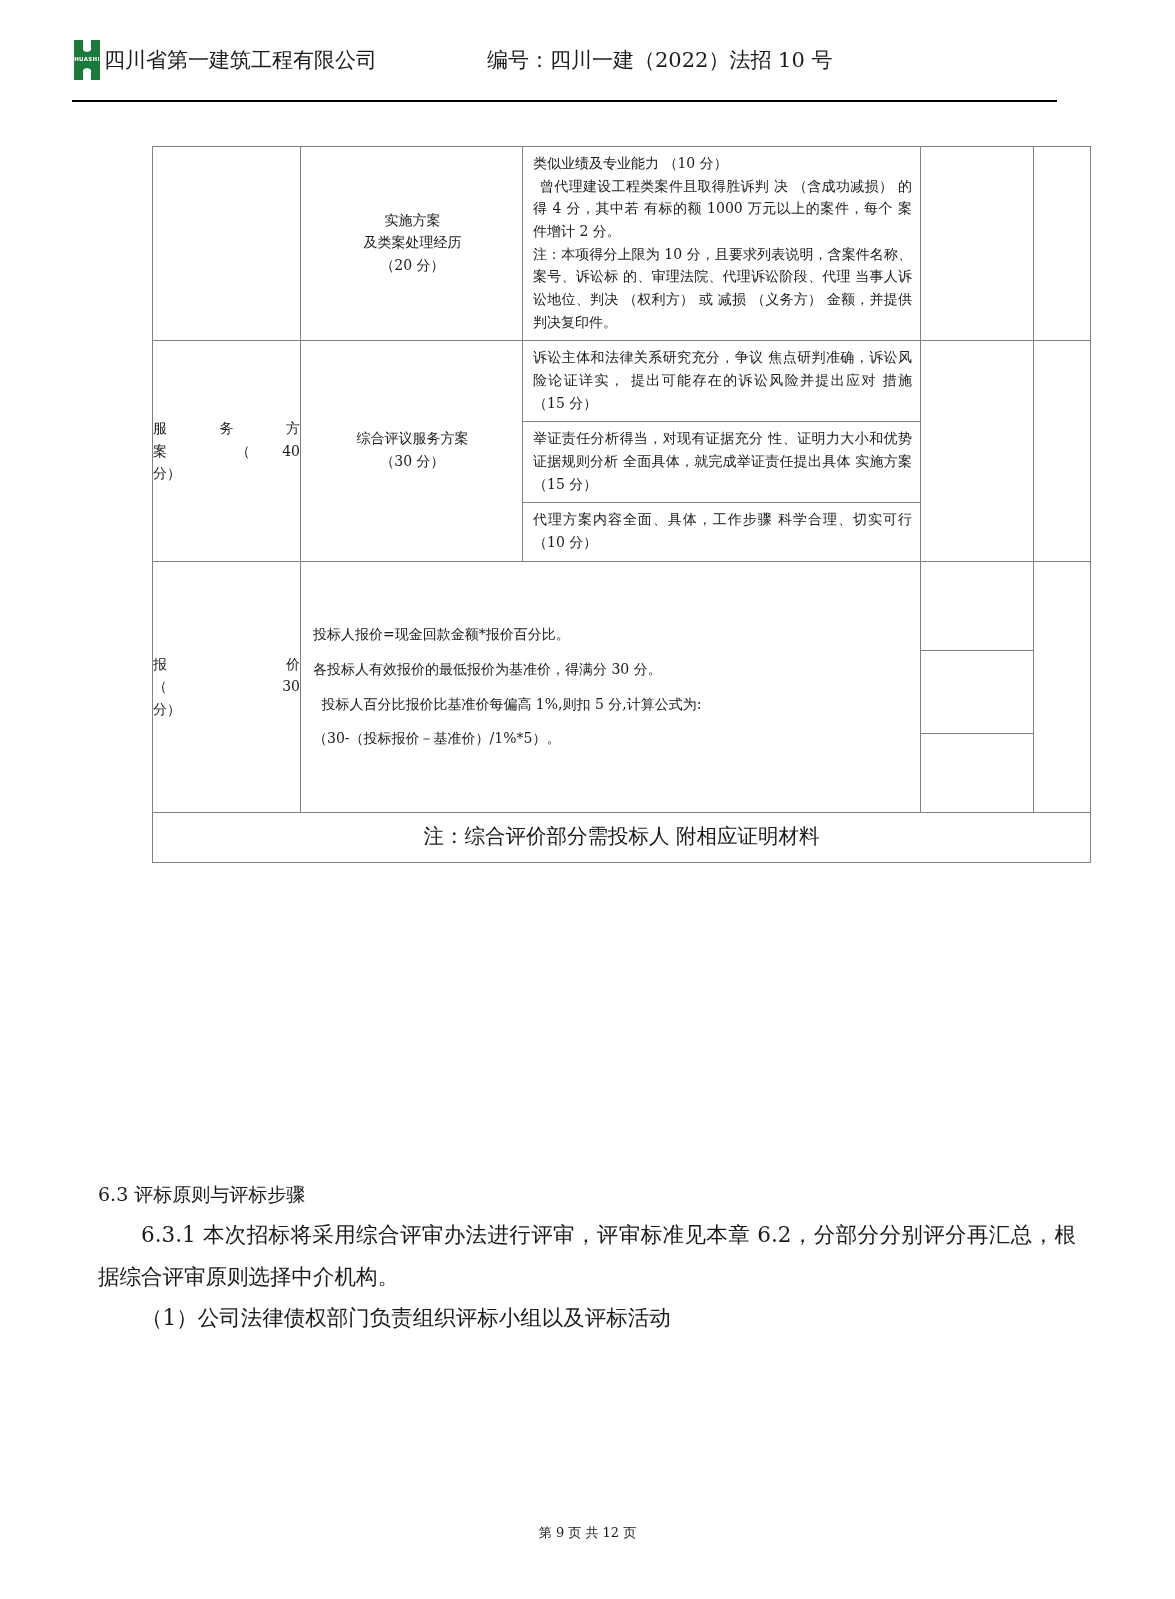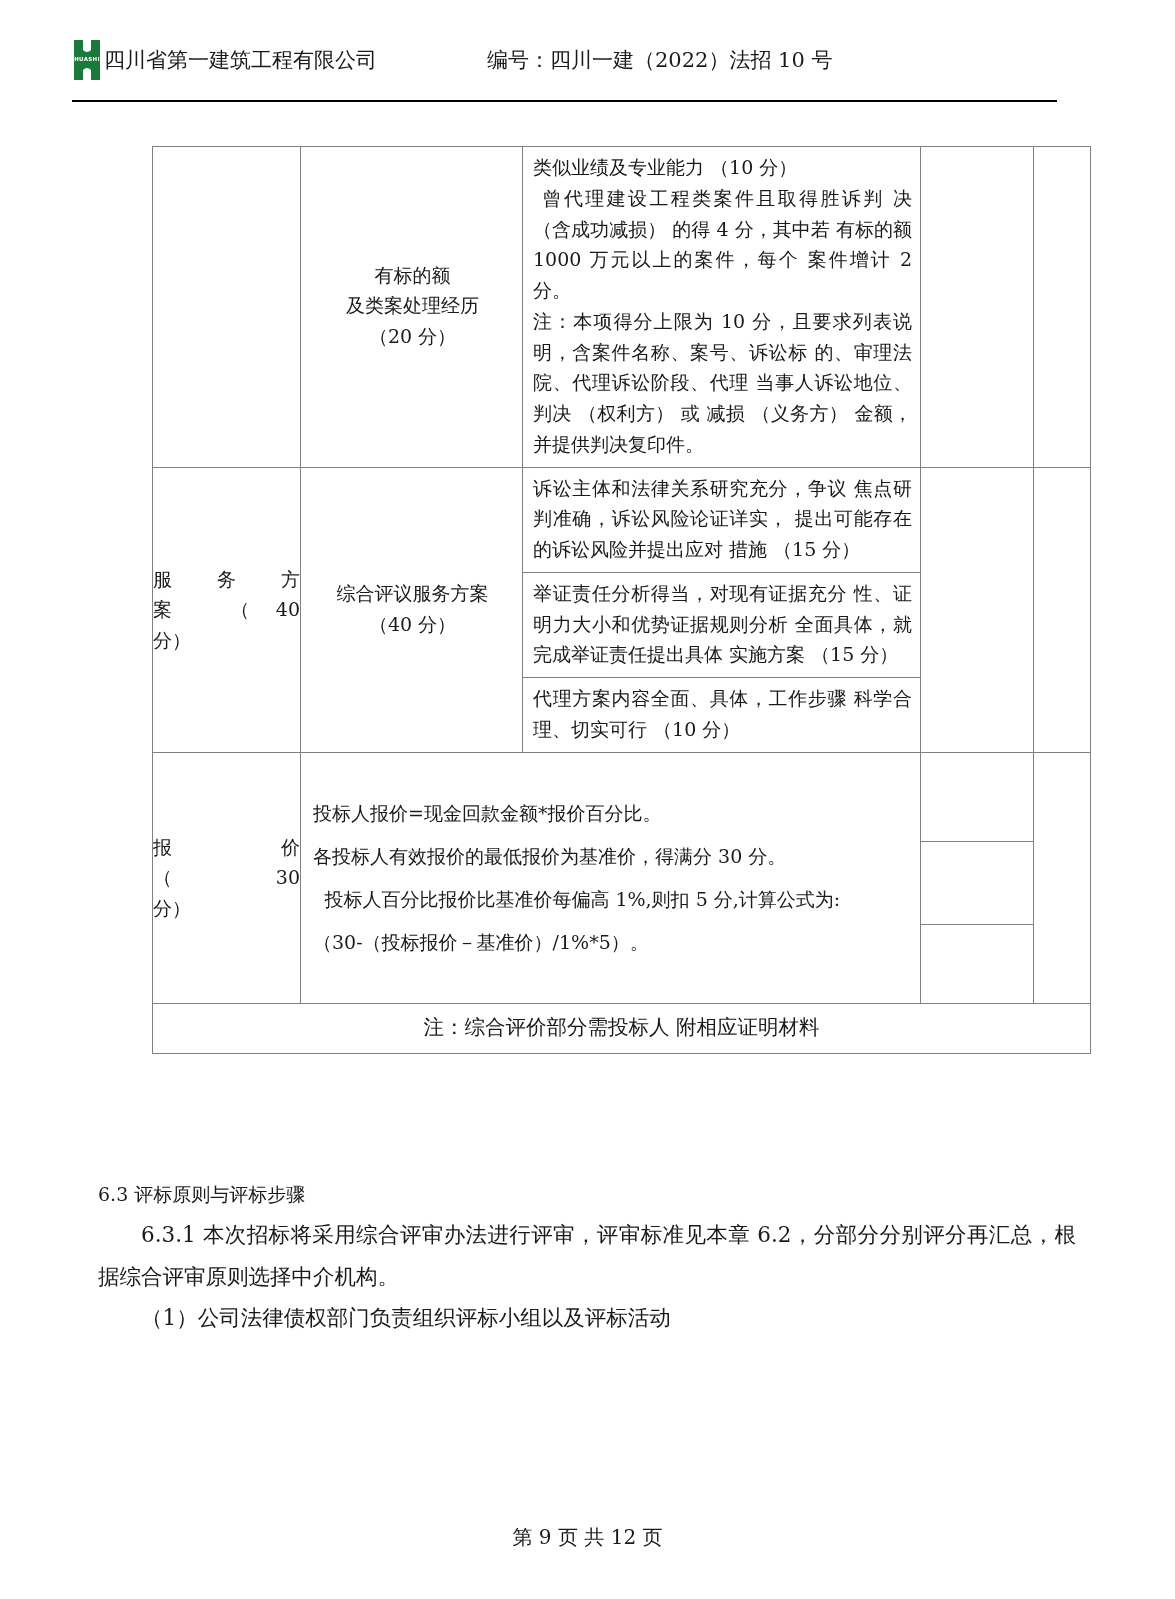--- a/index.html
+++ b/index.html
@@ -89,21 +89,21 @@
     left: 152px;
     top: 146px;
     width: 938px;
     border-collapse: collapse;
     table-layout: fixed;
   }
   .score-table td {
     border: 1px solid #808080;
     vertical-align: middle;
     padding: 0;
-    font-size: 19px;
+    font-size: 14px;
     line-height: 1.62;
     font-family: "DejaVu Serif", "Liberation Serif", serif;
   }
   .c1 { width: 148px; }
   .c2 { width: 222px; }
   .c3 { width: 398px; }
   .c4 { width: 113px; }
   .c5 { width: 57px; }
 
   .cell-pad {
@@ -178,21 +178,21 @@
   }
   .body-text p.indent2 {
     text-indent: 2em;
   }
   .footer-page {
     position: absolute;
     left: 0;
     top: 1524px;
     width: 1175px;
     text-align: center;
-    font-size: 20px;
+    font-size: 13px;
   }
 </style>
 </head>
 <body>
 
 <div class="page">
 
   <div class="header">
     <div class="header-row">
       <div class="logo">
@@ -214,21 +214,21 @@
         <col class="c3">
         <col class="c4">
         <col class="c5">
     </colgroup>
     <tbody>
 
       <tr>
         <td class="c1"></td>
         <td class="c2 cell-center">
           <div class="cell-pad">
-            <div>有标的额</div>
+            <div>实施方案</div>
             <div>及类案处理经历</div>
             <div>（20 分）</div>
           </div>
         </td>
         <td class="c3">
           <div class="cell-pad criteria-text">
             <p>类似业绩及专业能力 （10 分）</p>
             <p class="ind">曾代理建设工程类案件且取得胜诉判 决 （含成功减损） 的得 4 分，其中若 有标的额 1000 万元以上的案件，每个 案件增计 2 分。</p>
             <p>注：本项得分上限为 10 分，且要求列表说明，含案件名称、案号、诉讼标 的、审理法院、代理诉讼阶段、代理 当事人诉讼地位、判决 （权利方） 或 减损 （义务方） 金额，并提供判决复印件。</p>
           </div>
@@ -239,21 +239,21 @@
 
       <tr>
         <td class="c1 vlabel">
           <span>服 务 方</span>
           <span>案 （40</span>
           <span style="text-align-last:left;">分）</span>
         </td>
         <td class="c2 cell-center">
           <div class="cell-pad">
             <div>综合评议服务方案</div>
-            <div>（40 分）</div>
+            <div>（30 分）</div>
           </div>
         </td>
         <td class="c3" style="padding:0;">
           <table class="subtable">
             <tbody>
               <tr>
                 <td style="height:auto;">
                   <div class="cell-pad criteria-text">
                     <p>诉讼主体和法律关系研究充分，争议 焦点研判准确，诉讼风险论证详实， 提出可能存在的诉讼风险并提出应对 措施 （15 分）</p>
                   </div>

